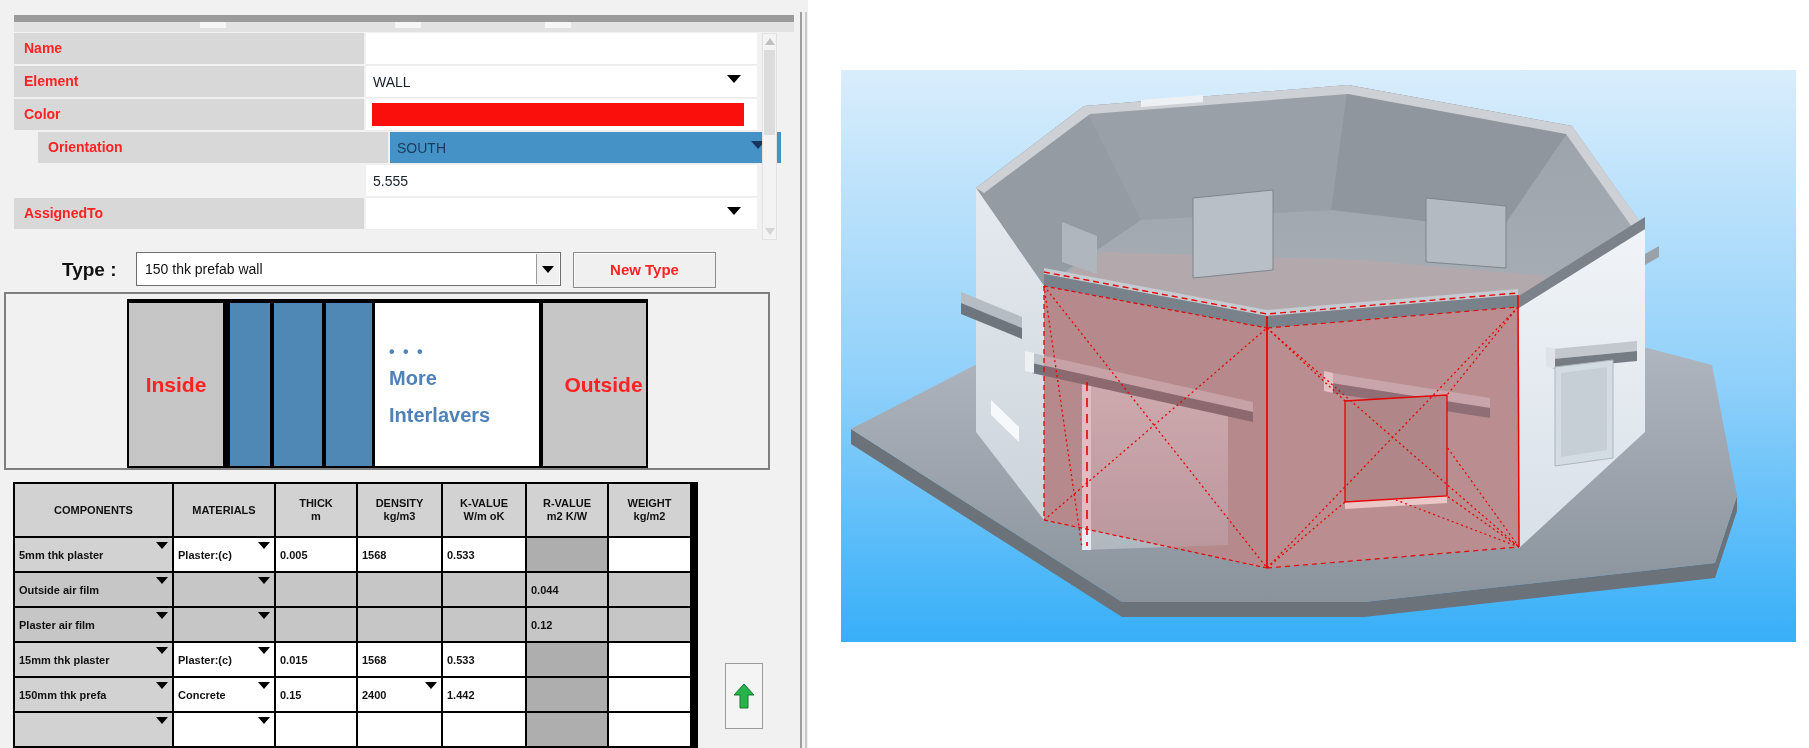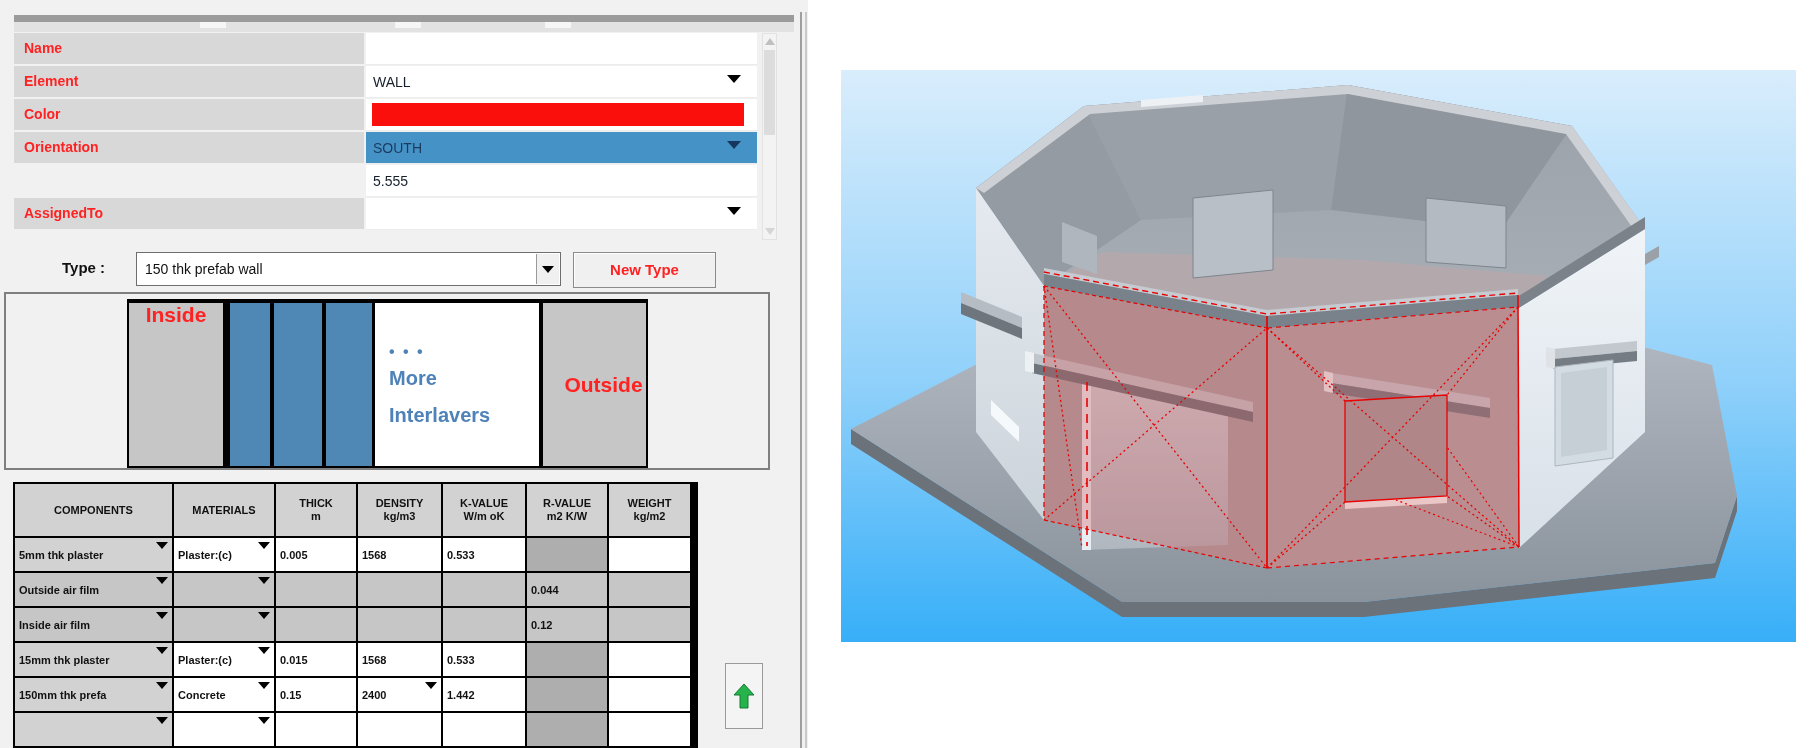--- a/index.html
+++ b/index.html
@@ -32,34 +32,34 @@
 
   #color-bar{position:absolute;left:6px;top:4px;width:372px;height:23px;background:#fb0f0c;}
 
   
   #prop-scroll{left:762px;top:33px;width:15px;height:207px;background:#f3f3f3;border:1px solid #e2e2e2;box-sizing:border-box;}
   #prop-scroll .thumb{position:absolute;left:1px;top:16px;width:11px;height:85px;background:#dcdcdc;}
   .scroll-tri-up{position:absolute;left:2px;top:4px;width:0;height:0;border-left:5px solid transparent;border-right:5px solid transparent;border-bottom:7px solid #c0c0c0;}
   .scroll-tri-down{position:absolute;left:2px;bottom:4px;width:0;height:0;border-left:5px solid transparent;border-right:5px solid transparent;border-top:7px solid #d5d5d5;}
 
   
-  #type-label{left:62px;top:259px;font-size:15px;font-weight:bold;color:#111;}
+  #type-label{left:62px;top:259px;font-size:19px;font-weight:bold;color:#111;}
   #type-combo{left:136px;top:252px;width:425px;height:34px;background:#fff;border:1px solid #6e6e6e;box-sizing:border-box;}
   #type-combo .val{position:absolute;left:8px;top:0;line-height:32px;font-size:14px;color:#111;}
   #combo-btn{position:absolute;right:1px;top:1px;width:22px;height:30px;background:#f0f0f0;border-left:1px solid #9a9a9a;}
   #combo-btn .tri{position:absolute;left:5px;top:12px;width:0;height:0;border-left:6px solid transparent;border-right:6px solid transparent;border-top:7px solid #000;}
   #new-type-btn{left:573px;top:252px;width:143px;height:36px;background:#f0f0f0;border:1px solid #8a8a8a;
                 box-shadow:inset 1px 1px 0 #ffffff;color:#ff2222;font-weight:bold;font-size:15px;
                 text-align:center;line-height:34px;box-sizing:border-box;}
 
   
   #layer-container{left:4px;top:292px;width:766px;height:178px;border:2px solid #7f7f7f;box-sizing:border-box;background:#f1f1f1;}
   #assembly{left:127px;top:299px;width:521px;height:169px;background:#ffffff;border:2px solid #000;border-top-width:4px;box-sizing:border-box;}
   #inside-block{position:absolute;left:0;top:0;width:98px;height:100%;background:#c6c6c6;border-right:4px solid #000;box-sizing:border-box;
-                display:flex;justify-content:center;color:#ff2222;font-weight:bold;font-size:21px;}
+                display:flex;align-items:center;justify-content:center;color:#ff2222;font-weight:bold;font-size:21px;}
   #layers-black{position:absolute;left:98px;top:0;width:148px;height:100%;background:#000;}
   .blue-bar{position:absolute;top:0;height:100%;background:#4f87b5;}
   #blue-1{left:101px;width:40px;} #blue-2{left:145px;width:48px;} #blue-3{left:197px;width:46px;}
   #more-block{position:absolute;left:246px;top:0;width:164px;height:100%;background:#fff;
               display:flex;flex-direction:column;justify-content:center;padding-left:14px;box-sizing:border-box;color:#4e82b8;}
   #more-block .dots{font-size:16px;font-weight:bold;letter-spacing:2px;margin-bottom:6px;}
   #more-block .t1{font-size:20px;font-weight:bold;margin-bottom:14px;}
   #more-block .t2{font-size:20px;font-weight:bold;}
   #outside-block{position:absolute;left:410px;top:0;right:0;height:100%;background:#c6c6c6;border-left:4px solid #000;box-sizing:border-box;
                  display:flex;align-items:center;justify-content:center;color:#ff2222;font-weight:bold;font-size:21px;padding-left:18px;}
@@ -107,21 +107,21 @@
       <div id="color-bar"></div>
     </div>
   </div>
   <div class="prop-row" style="top:66px;">
     <div class="prop-label">Element</div>
     <div class="prop-value">
       <span>WALL</span>
       <span class="dd"><span class="bar"></span><span class="tri"></span></span>
     </div>
   </div>
-  <div class="prop-row" style="top:132px;">
+  <div class="prop-row" style="top:132px;margin-left:24px;">
     <div class="prop-label">Orientation</div>
     <div class="prop-value sel">
       <span>SOUTH</span>
       <span class="dd navy"><span class="bar"></span><span class="tri"></span></span>
     </div>
   </div>
   <div class="prop-row" style="top:165px;">
     <div class="prop-value">5.555</div>
   </div>
   <div class="prop-row" style="top:198px;">
@@ -219,21 +219,21 @@
         <span></span>
         <span class="dds"><span class="bar"></span><span class="tri"></span></span>
       </div>
     <div class="cell dim"></div>
     <div class="cell dim"></div>
     <div class="cell dim"></div>
     <div class="cell dim">0.044</div>
     <div class="cell dim"></div>
 
     <div class="cell dim">
-        <span>Inside air film</span>
+        <span>Plaster air film</span>
         <span class="dds"><span class="bar"></span><span class="tri"></span></span>
       </div>
     <div class="cell dim">
         <span></span>
         <span class="dds"><span class="bar"></span><span class="tri"></span></span>
       </div>
     <div class="cell dim"></div>
     <div class="cell dim"></div>
     <div class="cell dim"></div>
     <div class="cell dim">0.12</div>

